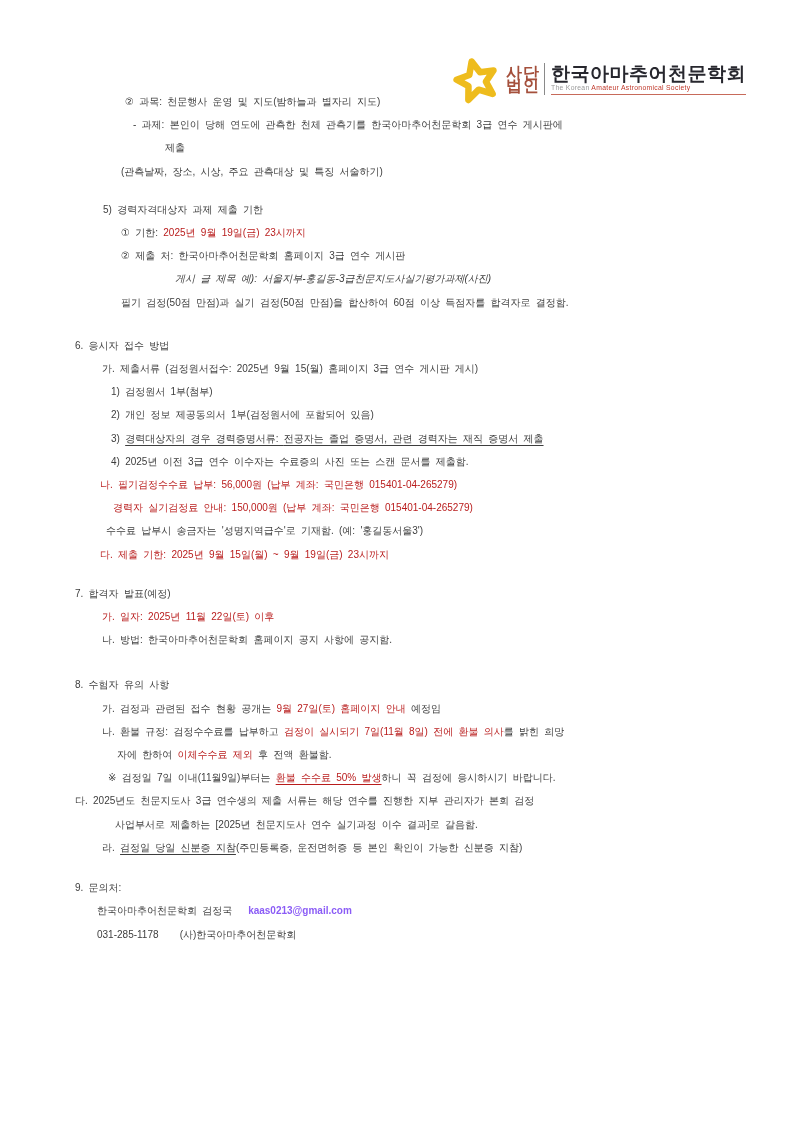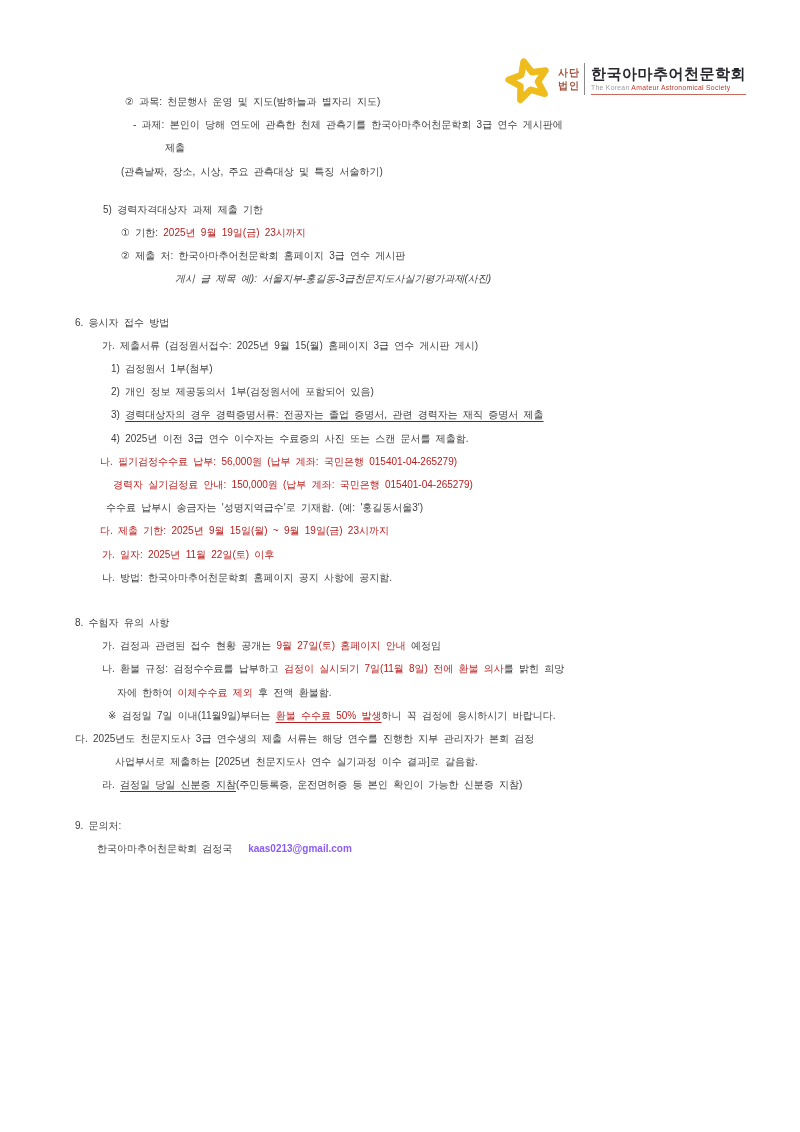--- a/index.html
+++ b/index.html
@@ -4,23 +4,23 @@
 <style>
   html,body { margin:0; padding:0; }
   body {
     width:800px; height:1132px; background:#ffffff; position:relative; overflow:hidden;
     font-family:"Liberation Sans","DejaVu Sans",sans-serif; color:#3d3d3d;
   }
   
   .logo { position:absolute; top:54px; right:54px; display:flex; align-items:center; }
   .logo svg { display:block; margin-right:3px; }
   .orgtype { display:flex; flex-direction:column; justify-content:space-between; line-height:13px;
-             font-size:10px; font-weight:bold; color:#a5503c; letter-spacing:1px; }
+             font-size:16px; font-weight:bold; color:#a5503c; letter-spacing:1px; }
   .logo-divider { width:1px; height:32px; background:#8a8a8a; margin:0 6px 0 4px; }
-  .orgname { font-size:15px; font-weight:bold; color:#27272e; letter-spacing:0.5px; line-height:19px; }
+  .orgname { font-size:19px; font-weight:bold; color:#27272e; letter-spacing:0.5px; line-height:19px; }
   .tagline { font-size:6.8px; letter-spacing:0.3px; border-bottom:1px solid #c76a5a; padding-bottom:2px; line-height:9px; }
   .tagline .tg { color:#9a9a9a; }
   .tagline .tr { color:#c0392b; }
   
   .doc { position:absolute; left:75px; top:90px; width:690px; font-size:10px; line-height:23.2px; }
   .line { white-space:pre; word-spacing:2.5px; }
   .red  { color:#b91c1c; }
   .bold { font-weight:normal; }
   .u    { text-decoration:underline; text-underline-offset:3px; }
   .i    { font-style:italic; }
@@ -49,35 +49,38 @@
 
 <div class="doc">
     <div class="line" style="margin-left: 50px;"><span>② 과목: 천문행사 운영 및 지도(밤하늘과 별자리 지도)</span></div>
     <div class="line" style="margin-left: 58px;"><span>- 과제: 본인이 당해 연도에 관측한 천체 관측기를 한국아마추어천문학회 3급 연수 게시판에</span></div>
     <div class="line" style="margin-left: 90px;"><span>제출</span></div>
     <div class="line" style="margin-left: 46px;"><span>(관측날짜, 장소, 시상, 주요 관측대상 및 특징 서술하기)</span></div>
     <div class="line" style="margin-left: 28px; margin-top: 15px;"><span>5) 경력자격대상자 과제 제출 기한</span></div>
     <div class="line" style="margin-left: 46px;"><span>① 기한: </span><span class="red">2025년 9월 19일(금) 23시까지</span></div>
     <div class="line" style="margin-left: 46px;"><span>② 제출 처: 한국아마추어천문학회 홈페이지 3급 연수 게시판</span></div>
     <div class="line" style="margin-left: 100px;"><span class="i">게시 글 제목 예): 서울지부-홍길동-3급천문지도사실기평가과제(사진)</span></div>
+    <div class="line" style="margin-left: 46px;"><span>필기 검정(50점 만점)과 실기 검정(50점 만점)을 합산하여 60점 이상 득점자를 합격자로 결정함.</span></div>
     <div class="line" style="margin-left: 0px; margin-top: 20px;"><span class="bold">6. 응시자 접수 방법</span></div>
     <div class="line" style="margin-left: 27px;"><span>가. 제출서류 (검정원서접수: 2025년 9월 15(월) 홈페이지 3급 연수 게시판 게시)</span></div>
     <div class="line" style="margin-left: 36px;"><span>1) 검정원서 1부(첨부)</span></div>
     <div class="line" style="margin-left: 36px;"><span>2) 개인 정보 제공동의서 1부(검정원서에 포함되어 있음)</span></div>
     <div class="line" style="margin-left: 36px;"><span>3) </span><span class="u">경력대상자의 경우 경력증명서류: </span><span class="u bold">전공자는 졸업 증명서, 관련 경력자는 재직 증명서 제출</span></div>
     <div class="line" style="margin-left: 36px;"><span>4) 2025년 이전 3급 연수 이수자는 수료증의 사진 또는 스캔 문서를 제출함.</span></div>
     <div class="line" style="margin-left: 25px;"><span class="red">나. 필기검정수수료 납부: 56,000원 (납부 계좌: 국민은행 015401-04-265279)</span></div>
     <div class="line" style="margin-left: 38px;"><span class="red">경력자 실기검정료 안내: 150,000원 (납부 계좌: 국민은행 015401-04-265279)</span></div>
     <div class="line" style="margin-left: 31px;"><span>수수료 납부시 송금자는 '성명지역급수'로 기재함. (예: '홍길동서울3')</span></div>
     <div class="line" style="margin-left: 25px;"><span class="red">다. 제출 기한: 2025년 9월 15일(월) ~ 9월 19일(금) 23시까지</span></div>
+    <div class="line" style="margin-left: 0px; margin-top: 16px;"><span class="bold">7. 합격자 발표(예정)</span></div>
     <div class="line" style="margin-left: 27px;"><span class="red">가. 일자: 2025년 11월 22일(토) 이후</span></div>
     <div class="line" style="margin-left: 27px;"><span>나. 방법: 한국아마추어천문학회 홈페이지 공지 사항에 공지함.</span></div>
     <div class="line" style="margin-left: 0px; margin-top: 22px;"><span class="bold">8. 수험자 유의 사항</span></div>
     <div class="line" style="margin-left: 27px;"><span>가. 검정과 관련된 접수 현황 공개는 </span><span class="red">9월 27일(토) 홈페이지 안내</span><span> 예정임</span></div>
     <div class="line" style="margin-left: 27px;"><span>나. 환불 규정: 검정수수료를 납부하고 </span><span class="red">검정이 실시되기 7일(11월 8일) 전에 환불 의사</span><span>를 밝힌 희망</span></div>
     <div class="line" style="margin-left: 42px;"><span>자에 한하여 </span><span class="red">이체수수료 제외</span><span> 후 전액 환불함.</span></div>
     <div class="line" style="margin-left: 33px;"><span>※ 검정일 7일 이내(11월9일)부터는 </span><span class="red u">환불 수수료 50% 발생</span><span>하니 꼭 검정에 응시하시기 바랍니다.</span></div>
     <div class="line" style=""><span>다. 2025년도 천문지도사 3급 연수생의 제출 서류는 해당 연수를 진행한 지부 관리자가 본회 검정</span></div>
     <div class="line" style="margin-left: 40px;"><span>사업부서로 제출하는 [2025년 천문지도사 연수 실기과정 이수 결과]로 갈음함.</span></div>
     <div class="line" style="margin-left: 27px;"><span>라. </span><span class="u bold">검정일 당일 신분증 지참</span><span>(주민등록증, 운전면허증 등 본인 확인이 가능한 신분증 지참)</span></div>
     <div class="line" style="margin-left: 0px; margin-top: 17px;"><span class="bold">9. 문의처:</span></div>
     <div class="line" style="margin-left: 22px;"><span>한국아마추어천문학회 검정국   </span><a class="blue">kaas0213@gmail.com</a></div>
+    <div class="line" style="margin-left: 22px;"><span>031-285-1178    (사)한국아마추어천문학회</span></div>
   </div>
 
 </body></html>

